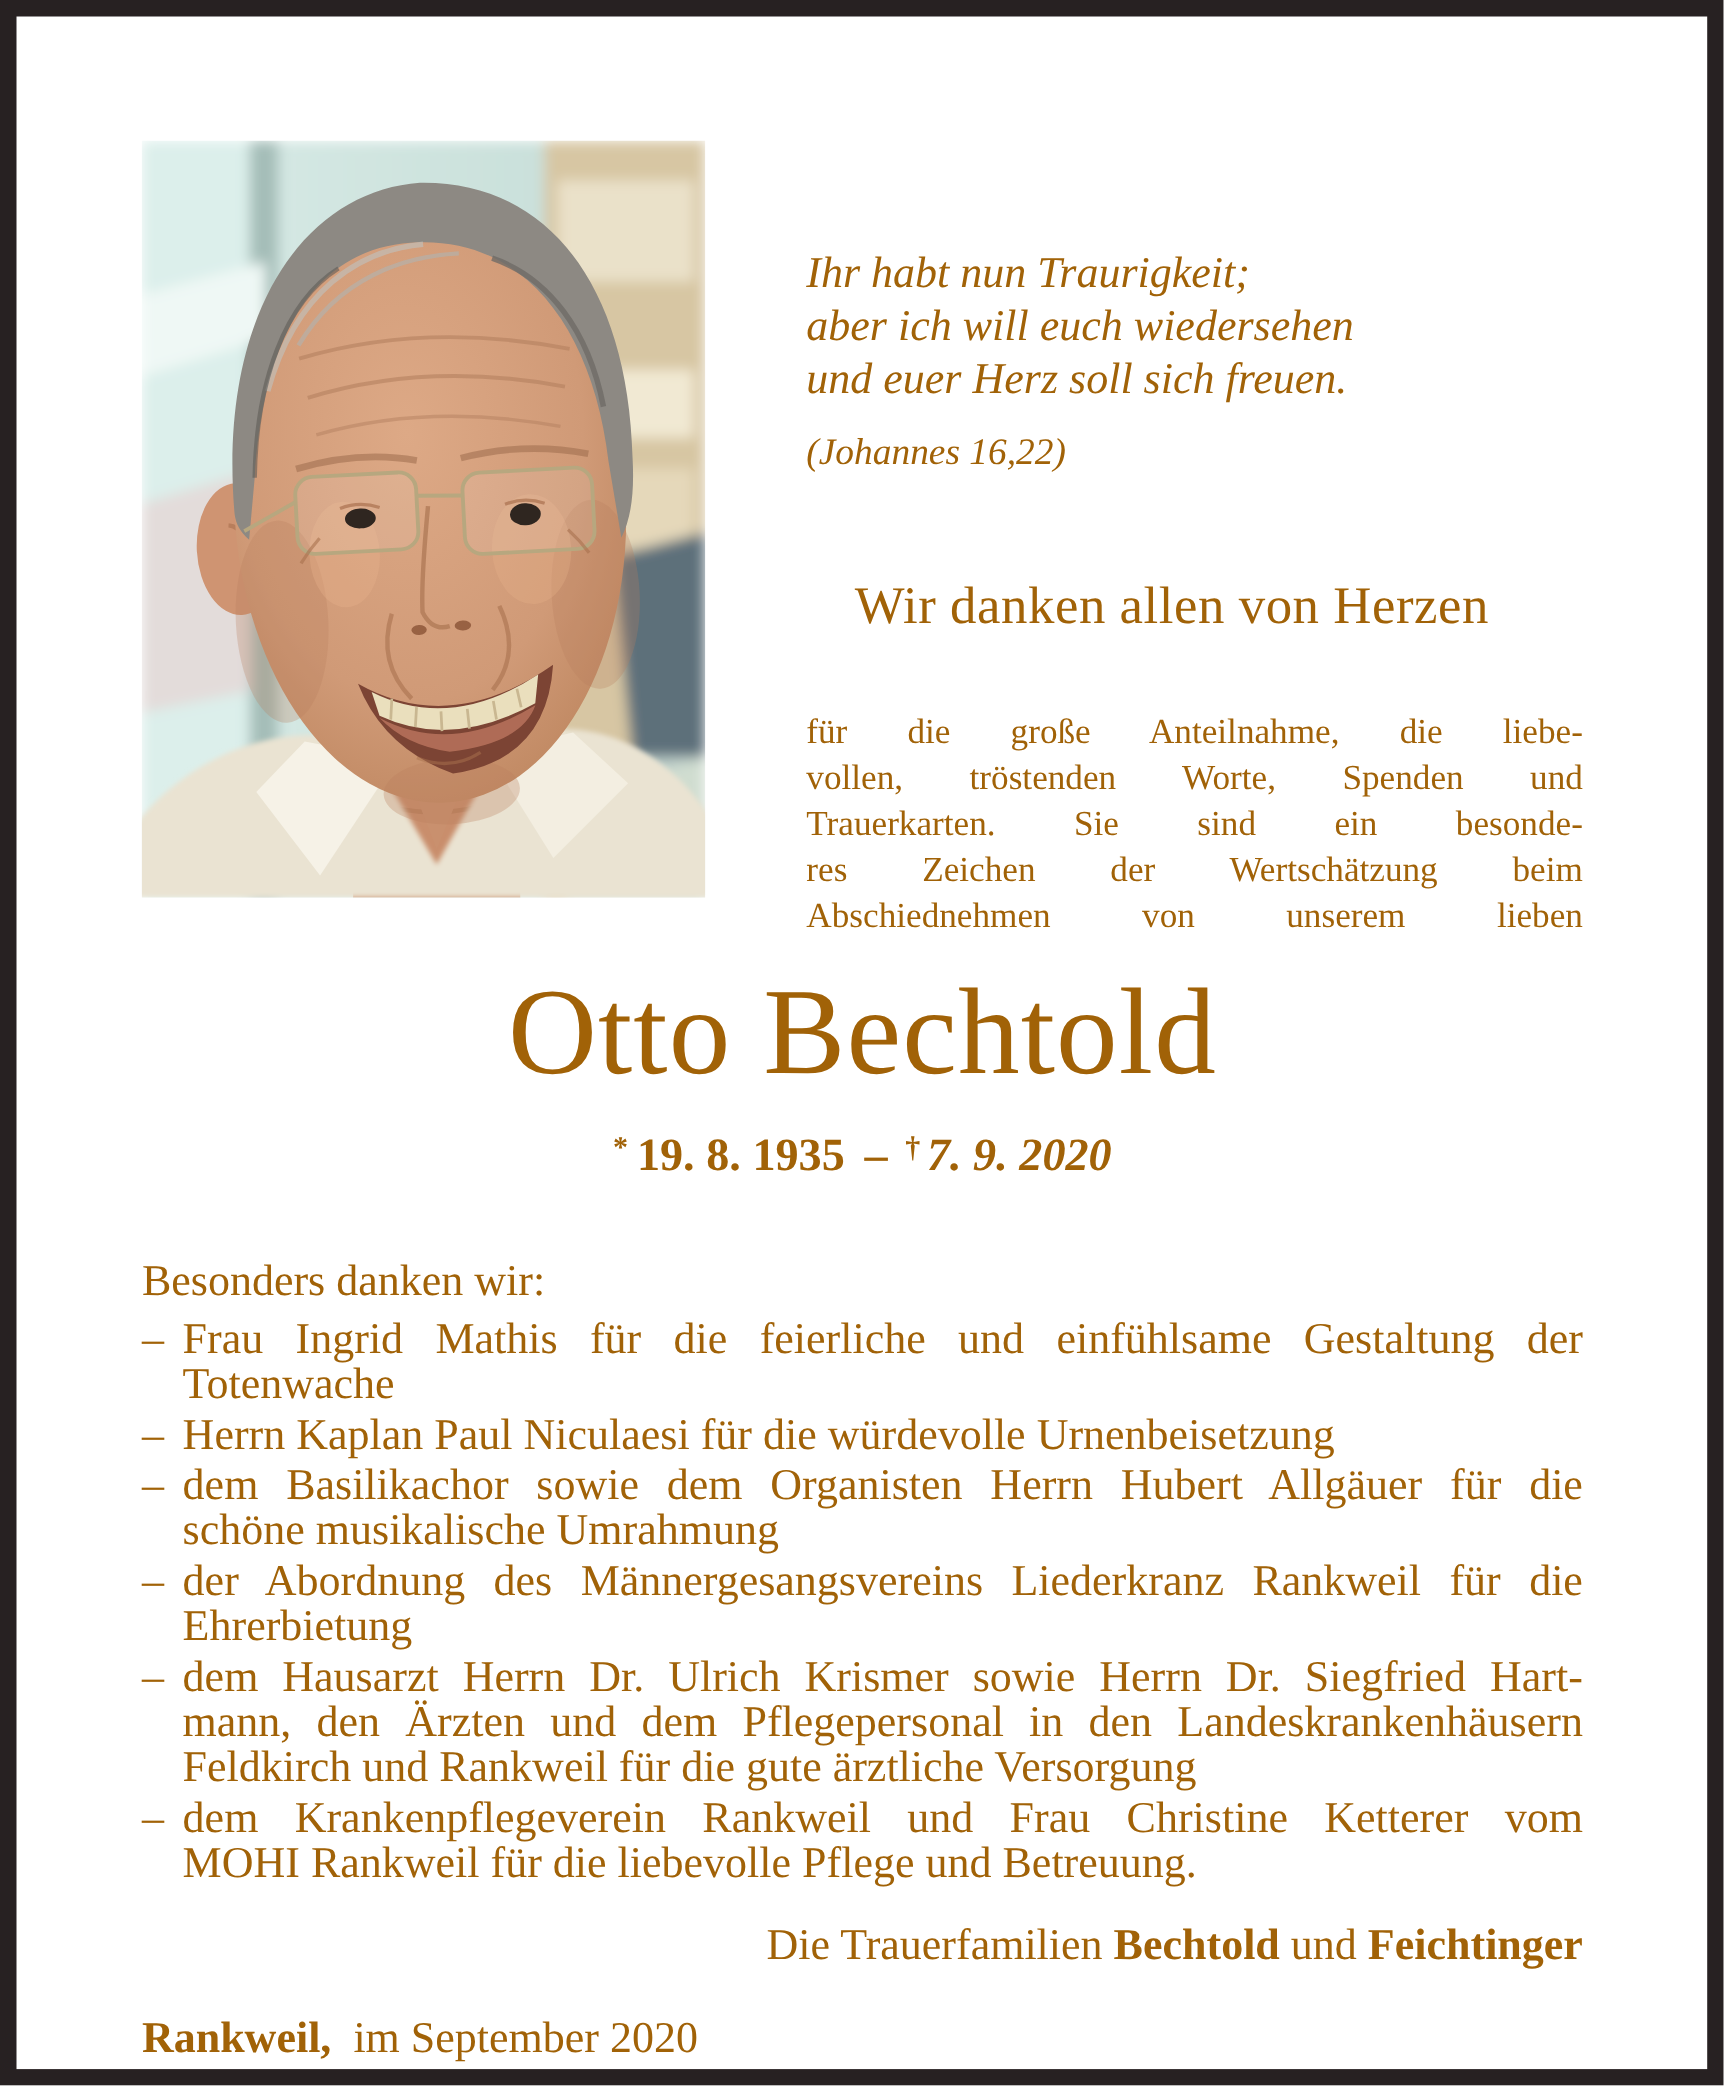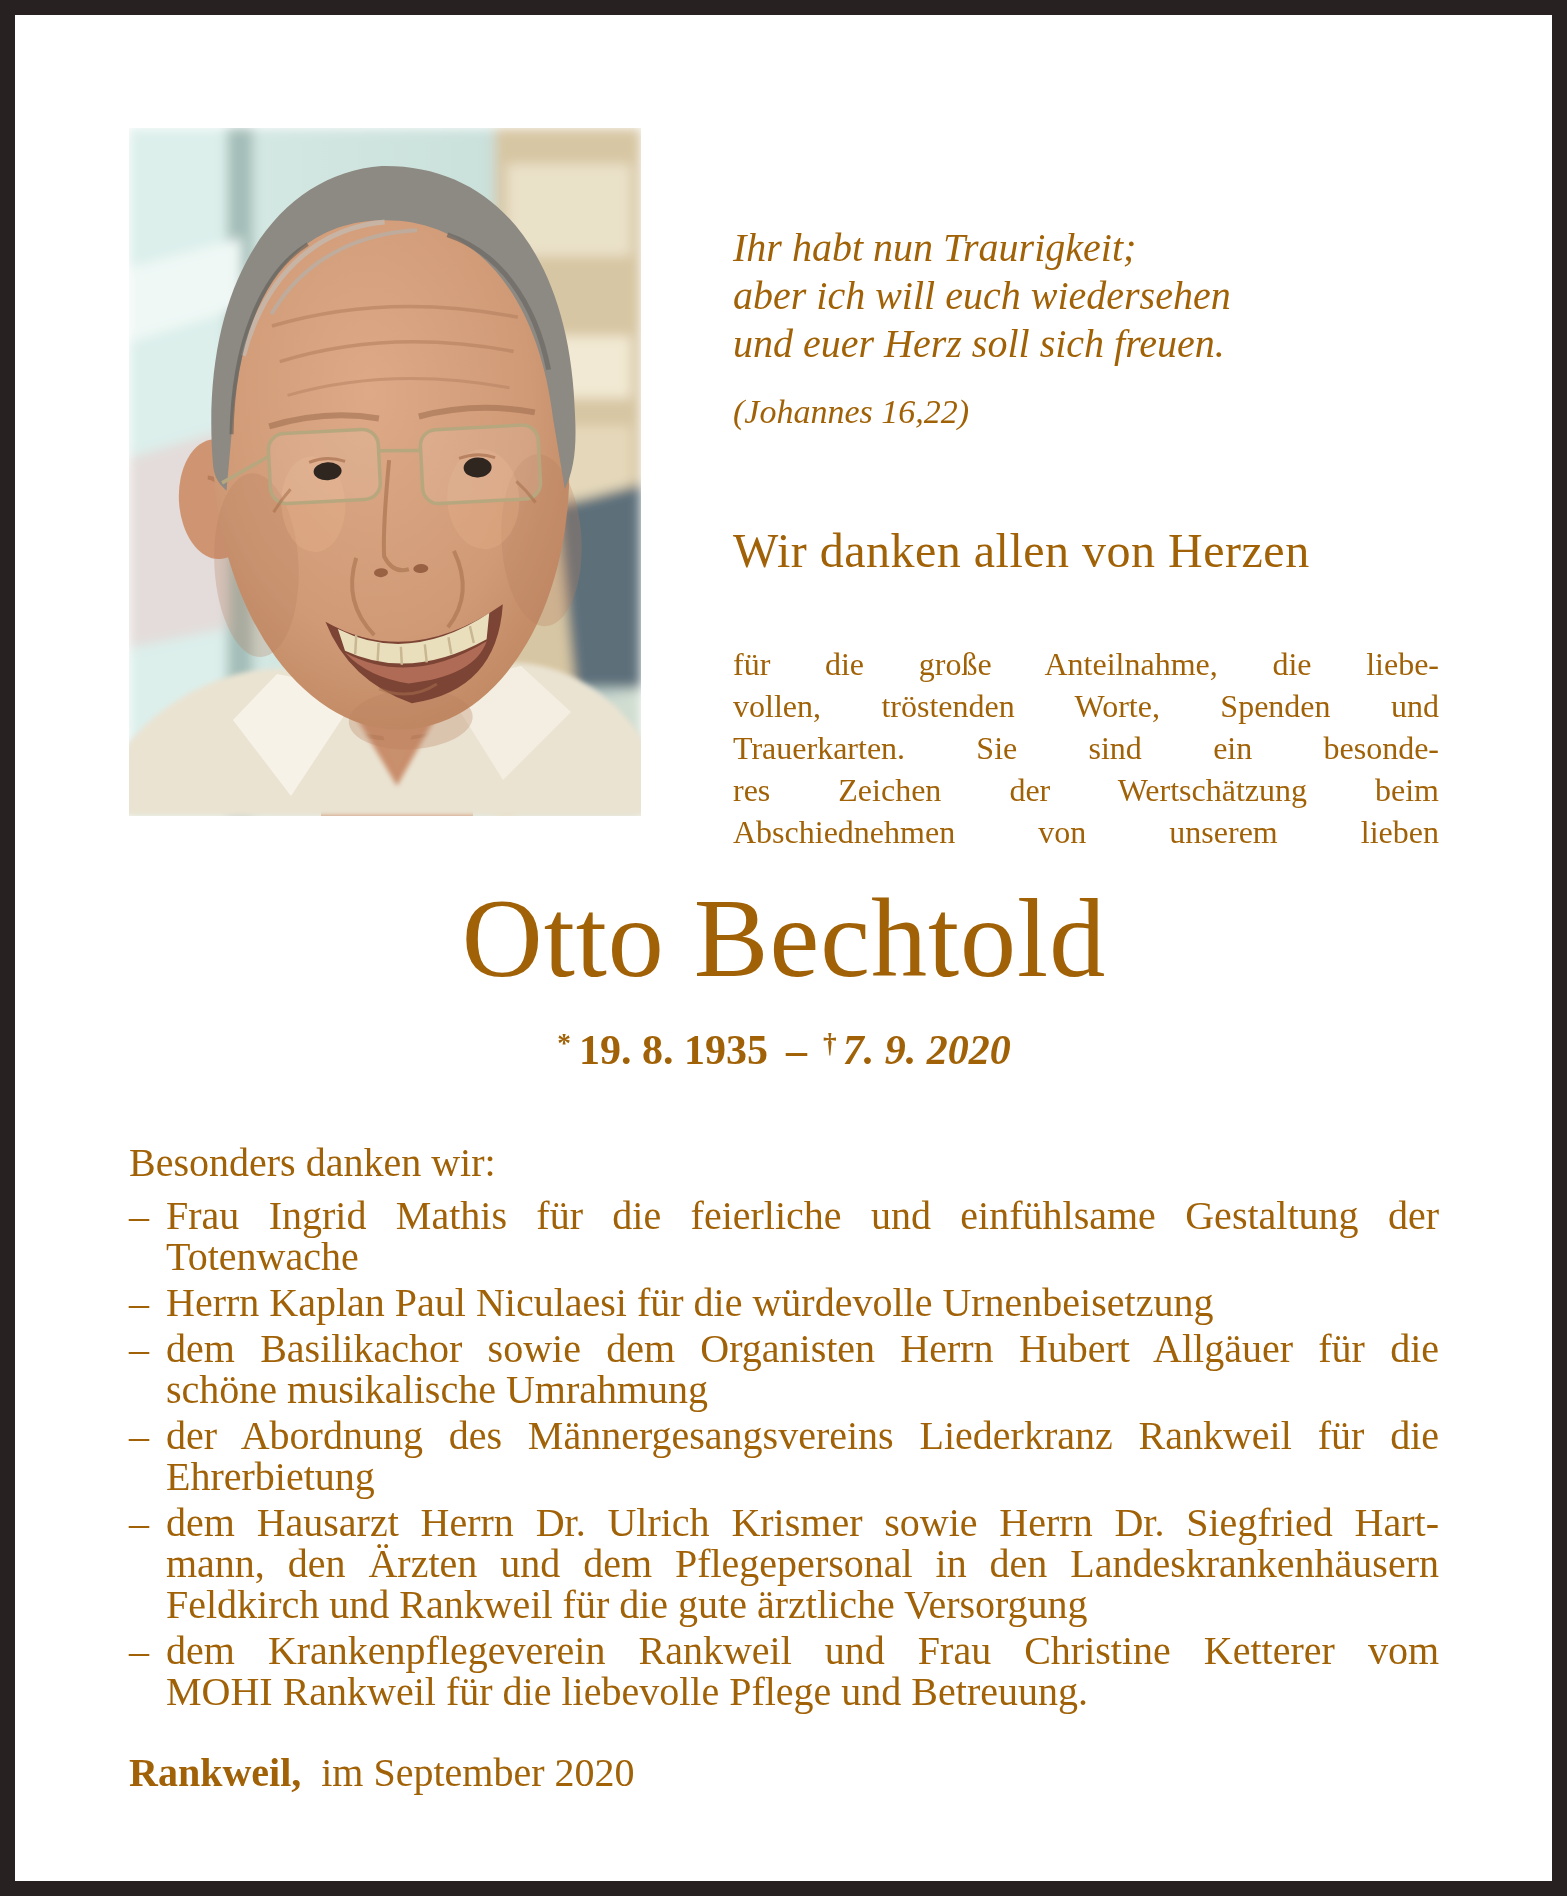--- a/index.html
+++ b/index.html
@@ -12,21 +12,21 @@
     padding:0 113px 0 114px;
     font-family:"Liberation Serif","DejaVu Serif",serif;
     color:#a16207;
     overflow:hidden;
   }
   .top { display:flex; margin-top:113px; }
   .photo { width:512px; height:688px; flex:none; display:block; }
   .right-col { margin-left:92px; width:706px; padding-top:96px; box-sizing:border-box; }
   .quote div { font-size:40px; font-style:italic; line-height:48px; white-space:nowrap; }
   .quote-src { font-size:34px; font-style:italic; margin-top:24px; line-height:40px; }
-  .heading { font-size:48px; line-height:53px; margin-top:92px; letter-spacing:0.5px; }
+  .heading { font-size:48px; line-height:53px; margin-top:92px; letter-spacing:0.5px;margin-left:44px; }
   .intro { margin-top:66px; font-size:32px; }
   .intro div { line-height:42px; }
   .jline { text-align:justify; text-align-last:justify; }
   .name { margin-top:26px; font-size:112px; line-height:118px; text-align:center; letter-spacing:1px; }
   .dates { margin-top:22px; font-size:42px; font-weight:bold; text-align:center; line-height:48px; }
   .dates .sym { font-size:65%; vertical-align:12px; }
   .dates .birth { margin-left:8px; }
   .dates .sep { margin:0 16px 0 18px; }
   .dates .death { margin-left:6px;font-style:italic; }
   .bes { margin-top:66px; font-size:40px; line-height:46px; }
@@ -209,19 +209,25 @@
       </div>
       <div class="item">
         <div class="dash">–</div>
         <div class="item-lines">
           <div class="jline">dem Krankenpflegeverein Rankweil und Frau Christine Ketterer vom</div>
           <div>MOHI Rankweil für die liebevolle Pflege und Betreuung.</div>
         </div>
       </div>
     </div>
 
+  <div class="closing">
+    <span>Die Trauerfamilien</span>
+    <span class="b">Bechtold</span>
+    <span>und</span>
+    <span class="b">Feichtinger</span>
+  </div>
 
   <div class="footer">
     <span class="b">Rankweil,</span>
     <span>im September 2020</span>
   </div>
 
 </div>
 
 </body></html>

